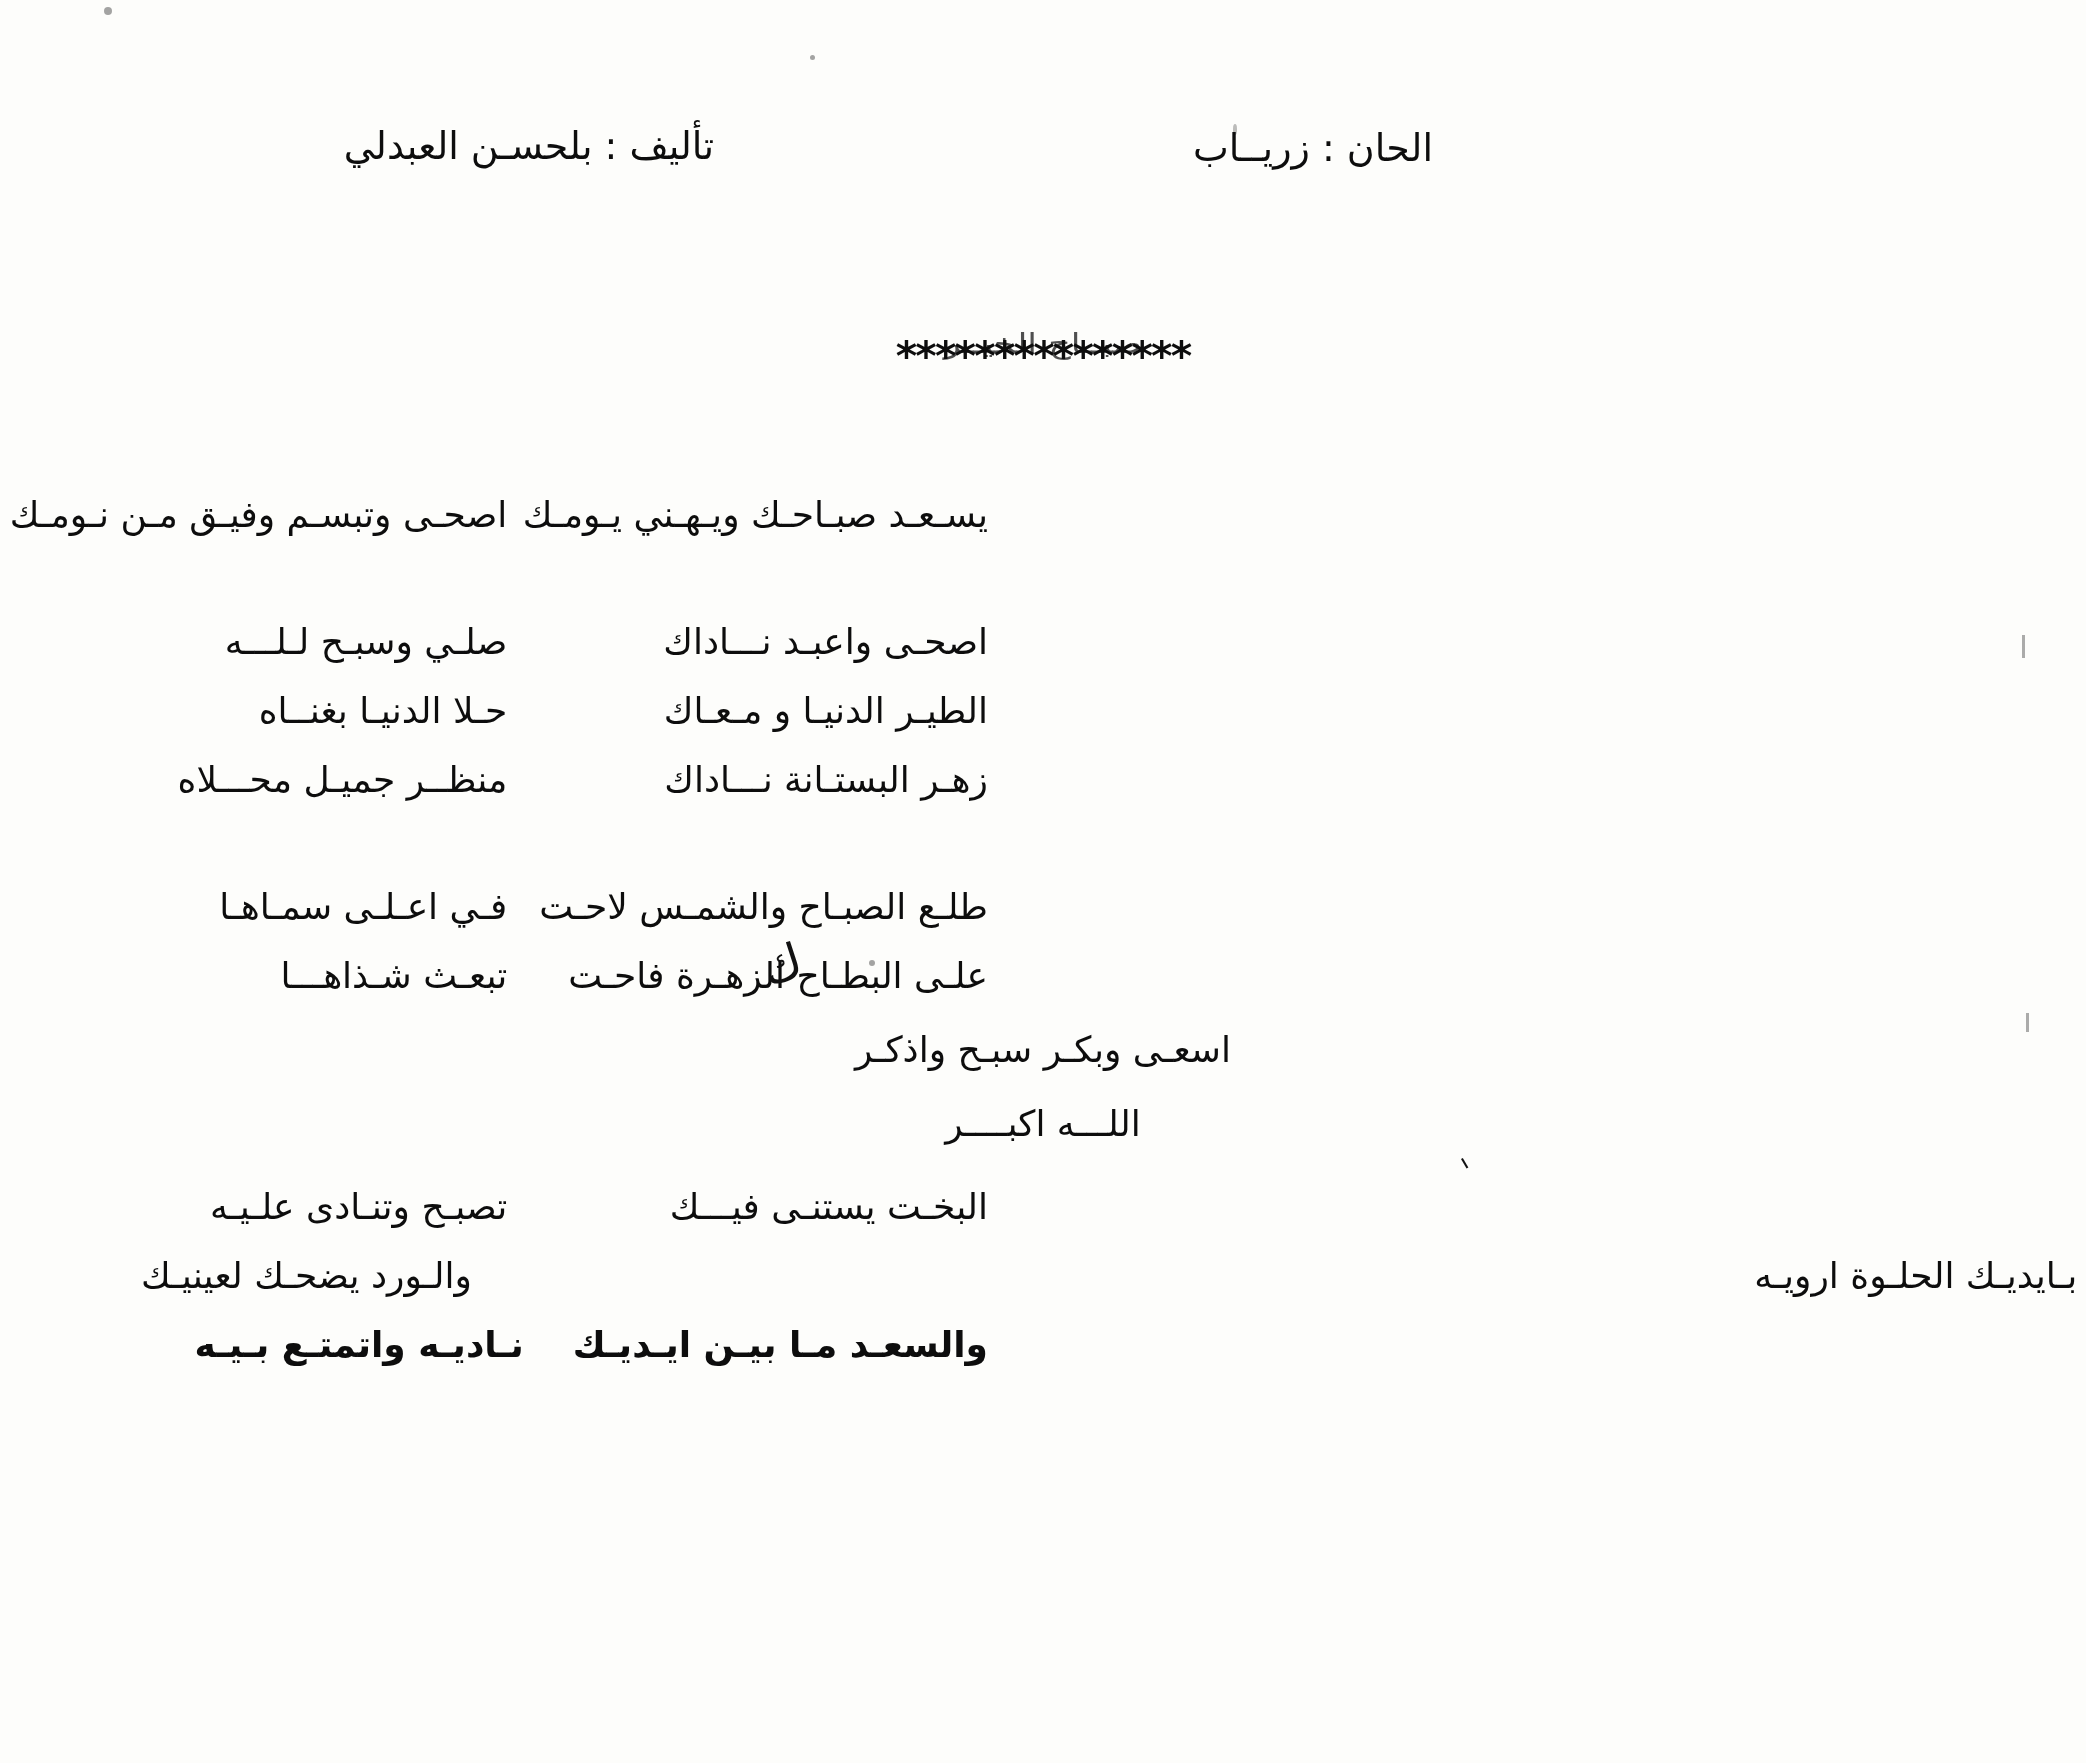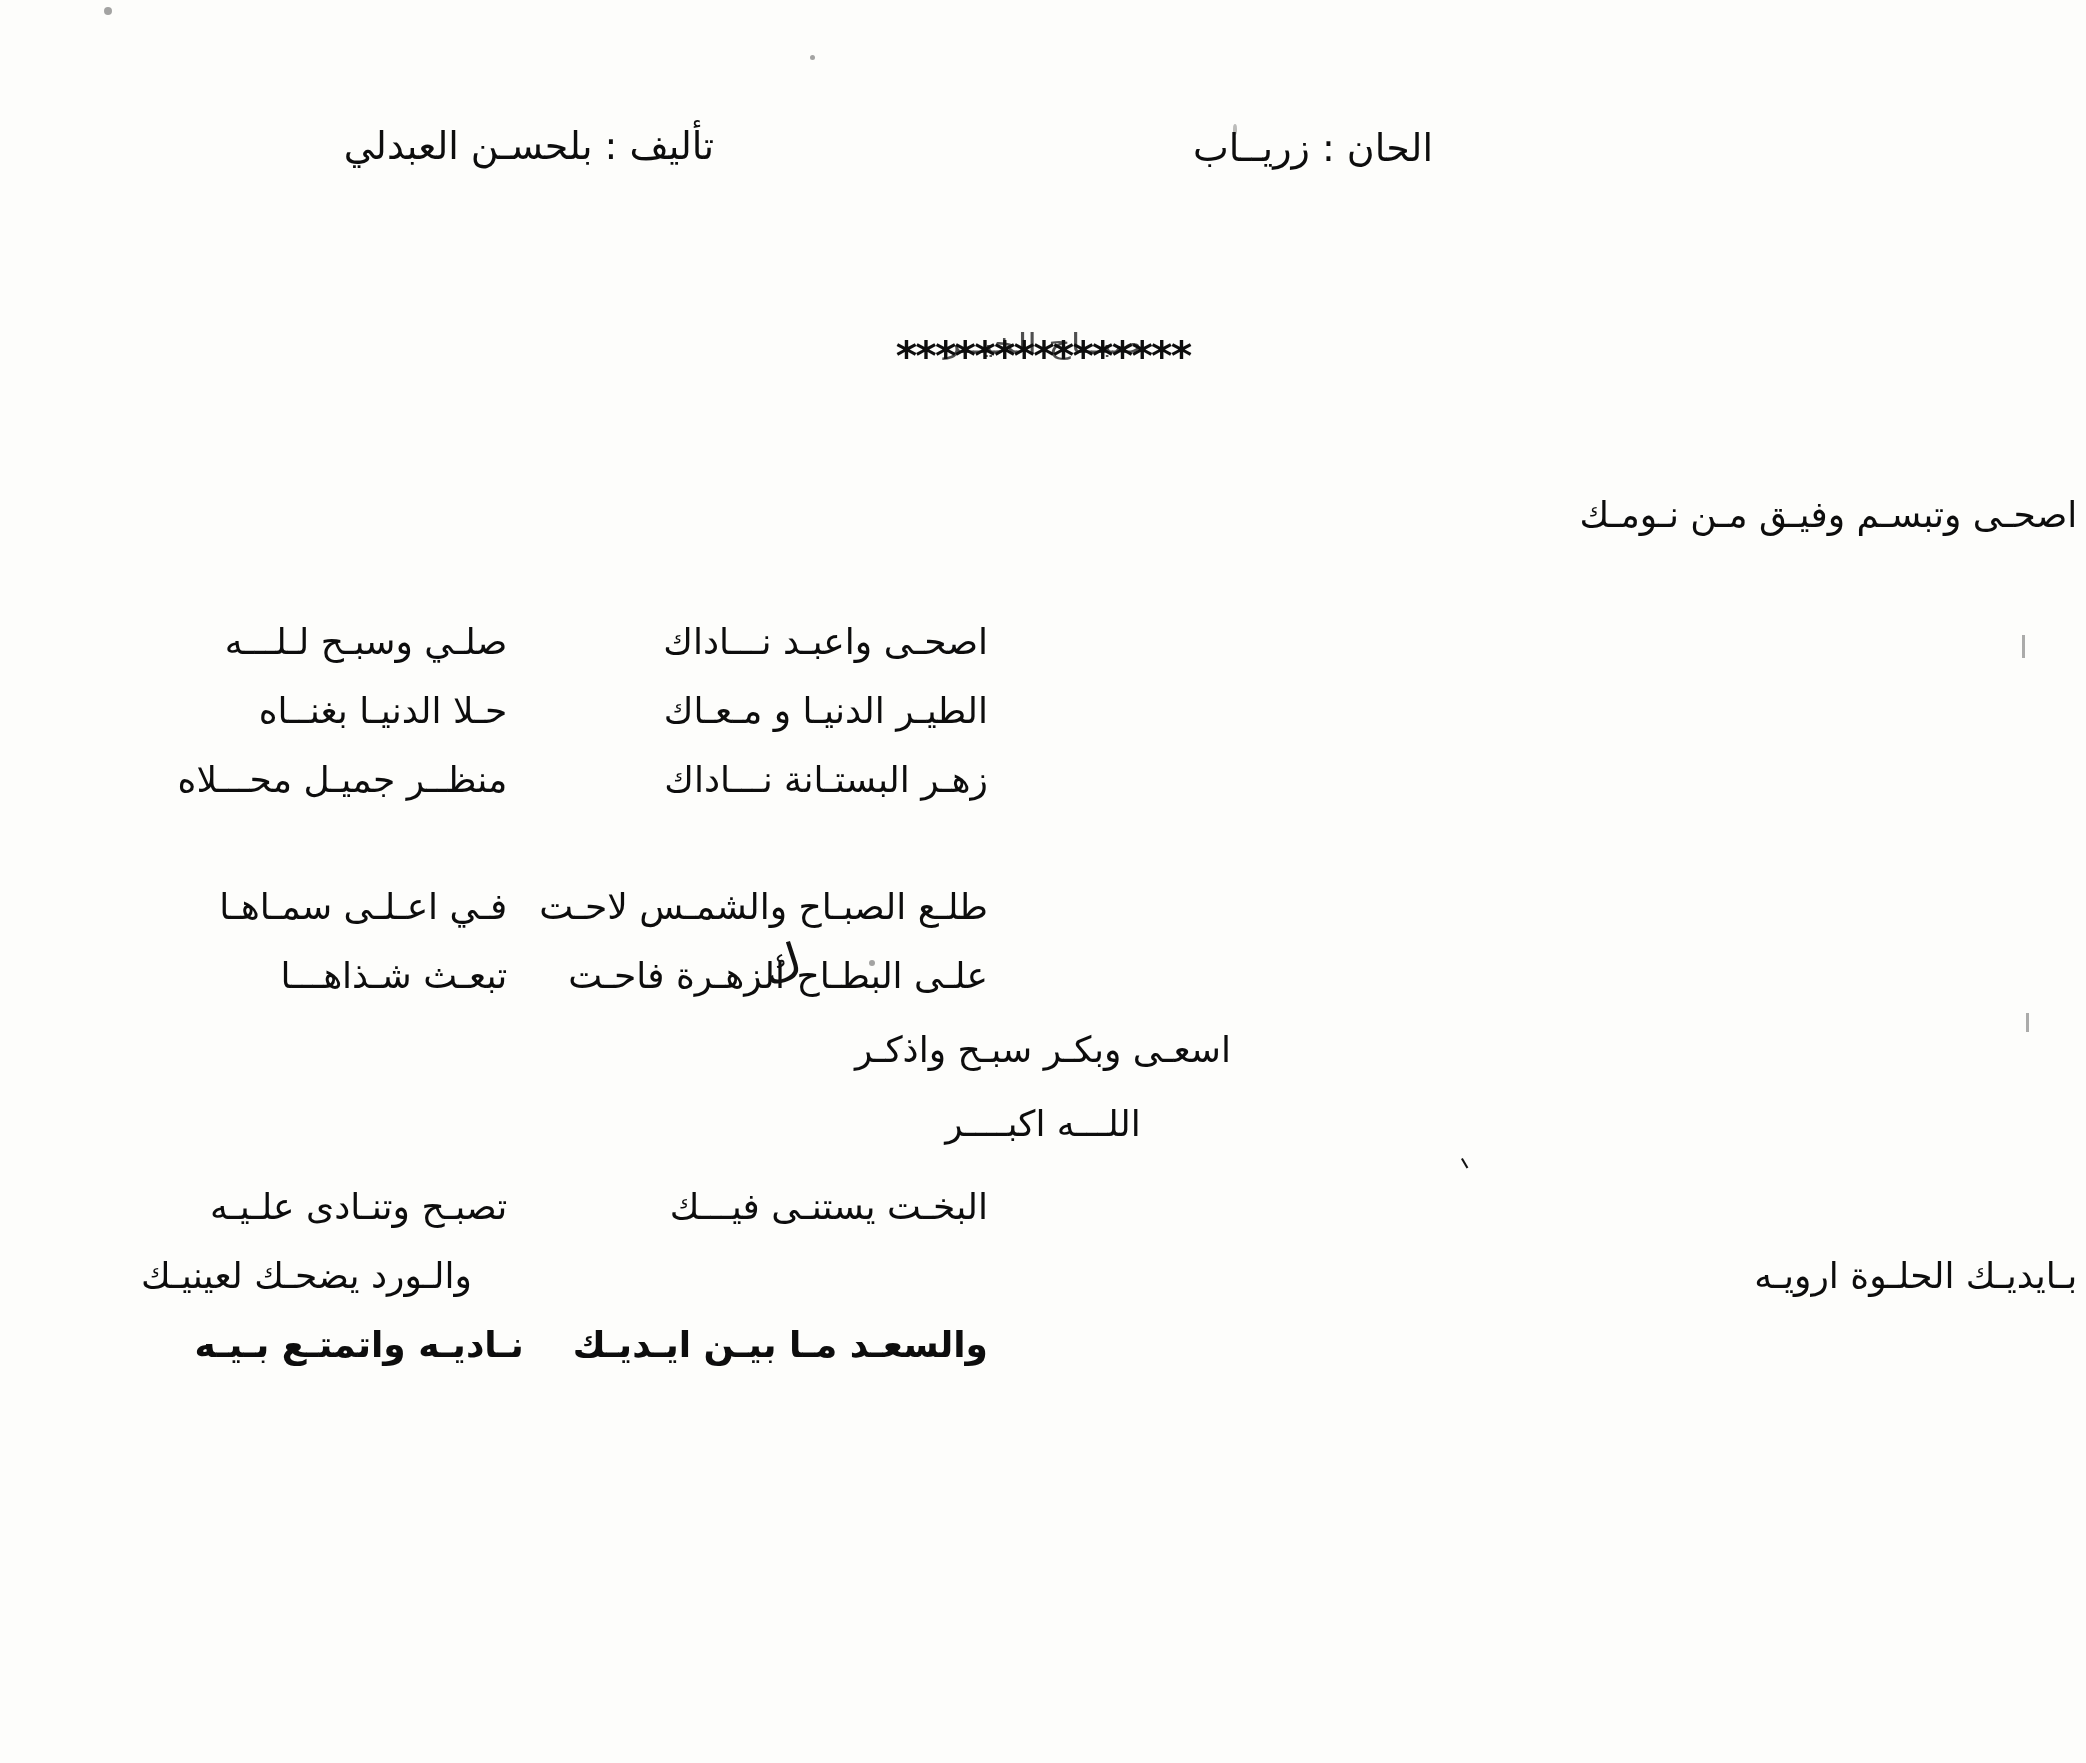--- a/index.html
+++ b/index.html
@@ -141,20 +141,21 @@
 
   <div class="title-wrap">
     <span class="title-text">صبــاح الخيــر</span>
     <span class="title-stars">***************</span>
   </div>
 
   <div class="verses">
 
     <div class="stanza">
       <div class="line">
+        <div class="hemistich first">يسـعـد صبـاحـك ويـهـني يـومـك</div>
         <div class="hemistich second">اصحـى وتبسـم وفيـق مـن نـومـك</div>
       </div>
     </div>
 
     <div class="stanza" style="margin-top:26.5px;">
       <div class="line">
         <div class="hemistich first">اصحـى واعبـد نـــاداك</div>
         <div class="hemistich second">صلـي وسبـح لـلـــه</div>
       </div>
       <div class="line">

